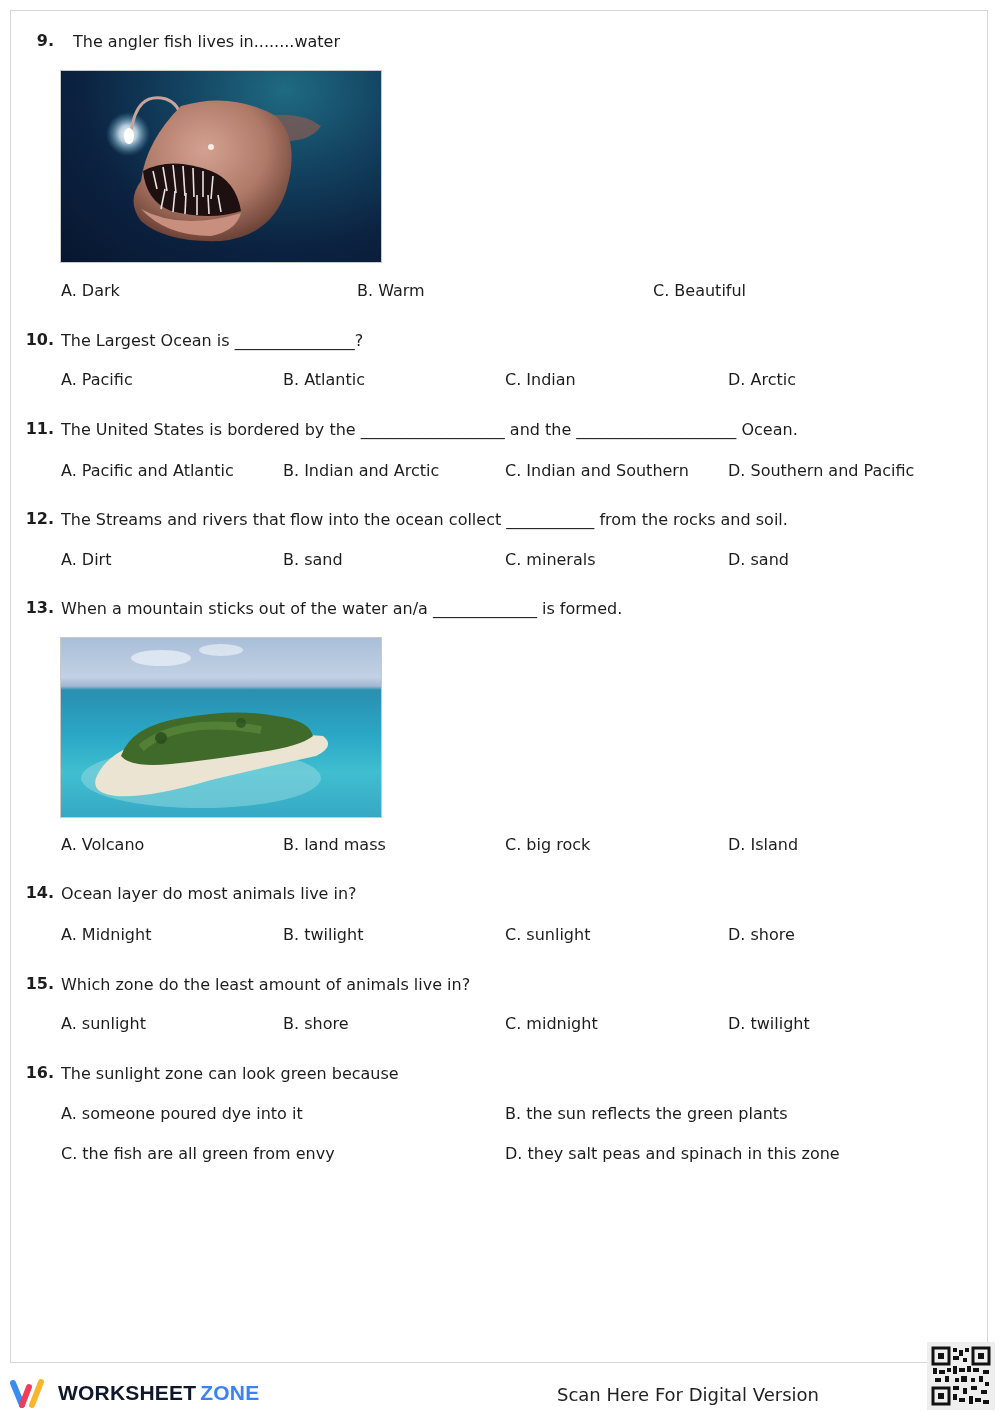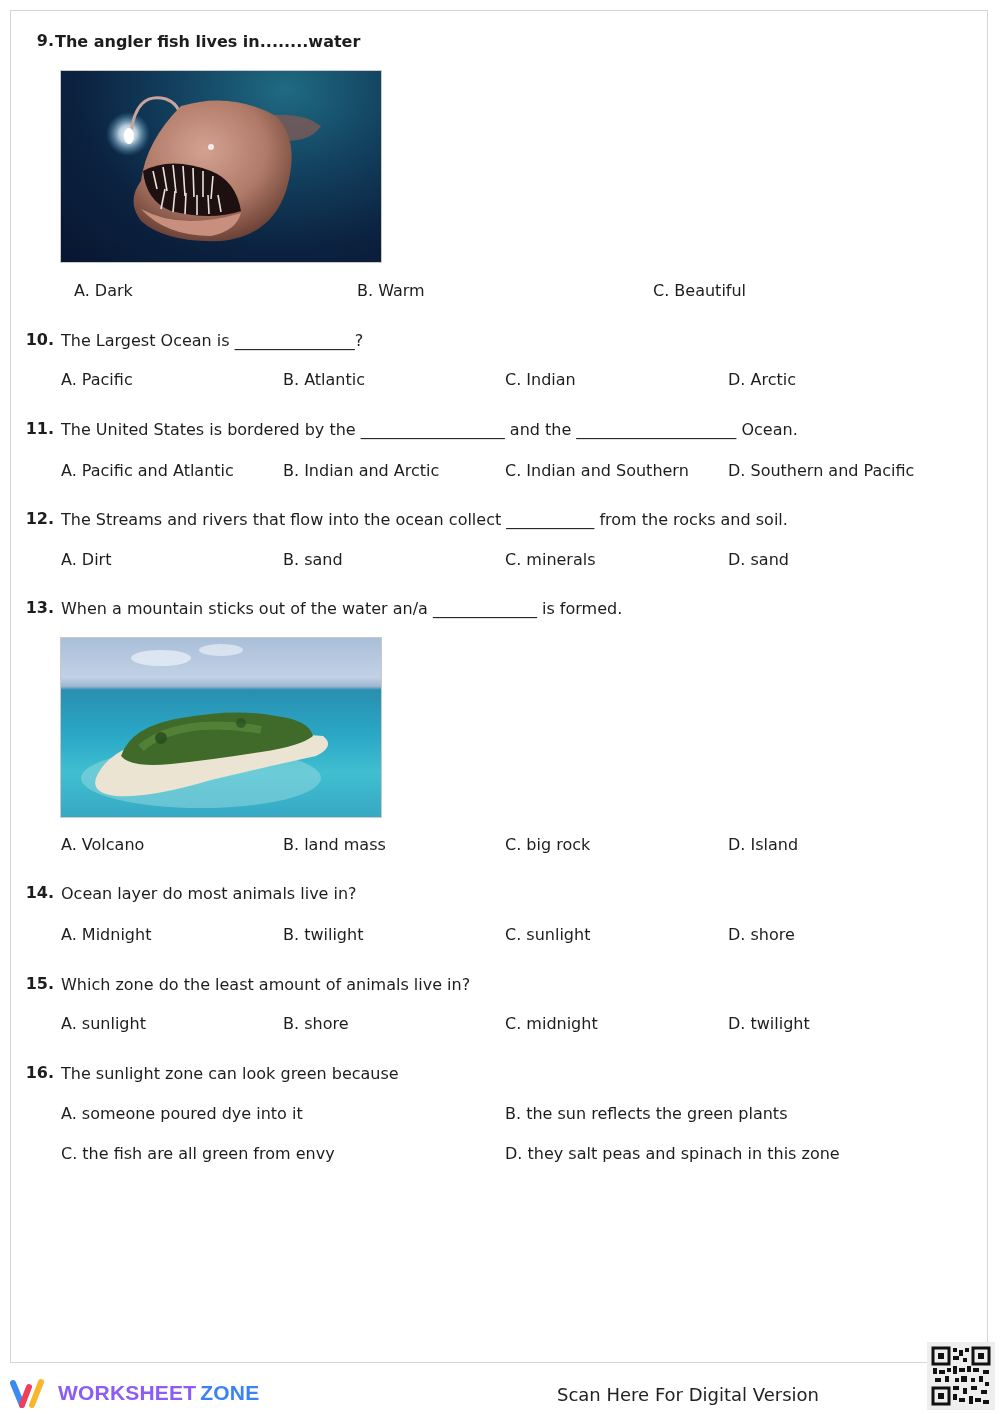--- a/index.html
+++ b/index.html
@@ -23,33 +23,33 @@
       position: relative;
     }
     
     .island-bg {
       width: 100%; height: 100%; position: relative;
       background: linear-gradient(180deg, #a9bfd9 0%, #c2d1e4 22%, #9fb6d0 27%, #2a8fb1 29%, #2aa8c6 55%, #40bfd0 75%, #36a8c4 100%);
     }
 
     .footer-logo { position: absolute; left: 10px; top: 1377px; height: 32px; display: flex; align-items: center; }
     .logo-text { font-family: "Liberation Sans", sans-serif; font-weight: bold; font-size: 21px; letter-spacing: 0.2px; margin-left: 8px; }
-    .logo-text .w1 { color: #8b5cf6; }
+    .logo-text .w1 { color: #0f172a; }
     .logo-text .w2 { color: #3b82f6; margin-left: 4px; }
     .scan-text { position: absolute; left: 557px; top: 1380px; font-size: 18px; line-height: 30px; color: #222; font-family: "DejaVu Sans", sans-serif; }
     .qr { position: absolute; left: 927px; top: 1342px; width: 68px; height: 68px; background: #eeeeee; }
   </style>
 </head>
 <body>
 
 <div class="sheet"></div>
 
 <div>
   <span class="qnum" style="left:24px;top:31px;width:30px;">9.</span>
-  <span class="q" style="left:55px;top:32px;font-weight:bold;">The angler fish lives in........water</span>
+  <span class="q" style="left:73px;top:32px;">The angler fish lives in........water</span>
   <div class="pic" style="top:70px;height:193px;">
     <div class="fish-bg">
       <svg width="322" height="193" viewBox="0 0 322 193">
         <defs>
           <radialGradient id="lure" cx="50%" cy="50%" r="50%">
             <stop offset="0%" stop-color="#ffffff"></stop>
             <stop offset="40%" stop-color="#dff3ff" stop-opacity="0.8"></stop>
             <stop offset="100%" stop-color="#5aa6c8" stop-opacity="0"></stop>
           </radialGradient>
           <radialGradient id="body" cx="45%" cy="35%" r="65%">
@@ -77,21 +77,21 @@
           <line x1="124" y1="143" x2="125" y2="122"></line>
           <line x1="136" y1="144" x2="136" y2="124"></line>
           <line x1="148" y1="143" x2="147" y2="124"></line>
           <line x1="160" y1="141" x2="157" y2="124"></line>
         </g>
         <path d="M 80 138 Q 120 160 180 142 Q 175 160 150 165 Q 105 165 80 138 Z" fill="#c88f7e"></path>
         <circle cx="150" cy="76" r="3" fill="#f4ece6"></circle>
       </svg>
     </div>
   </div>
-  <span class="opt" style="left:74px;top:281px;text-align:right;">A. Dark</span>
+  <span class="opt" style="left:61px;top:281px;text-align:right;">A. Dark</span>
   <span class="opt" style="left:357px;top:281px;">B. Warm</span>
   <span class="opt" style="left:653px;top:281px;">C. Beautiful</span>
 </div>
 
 <div>
   <span class="qnum" style="left:22px;top:330px;width:32px;">10.</span>
   <span class="q" style="left:61px;top:331px;">The Largest Ocean is _______________?</span>
   <span class="opt" style="left:61px;top:370px;">A. Pacific</span>
   <span class="opt" style="left:283px;top:370px;">B. Atlantic</span>
   <span class="opt" style="left:505px;top:370px;">C. Indian</span>

